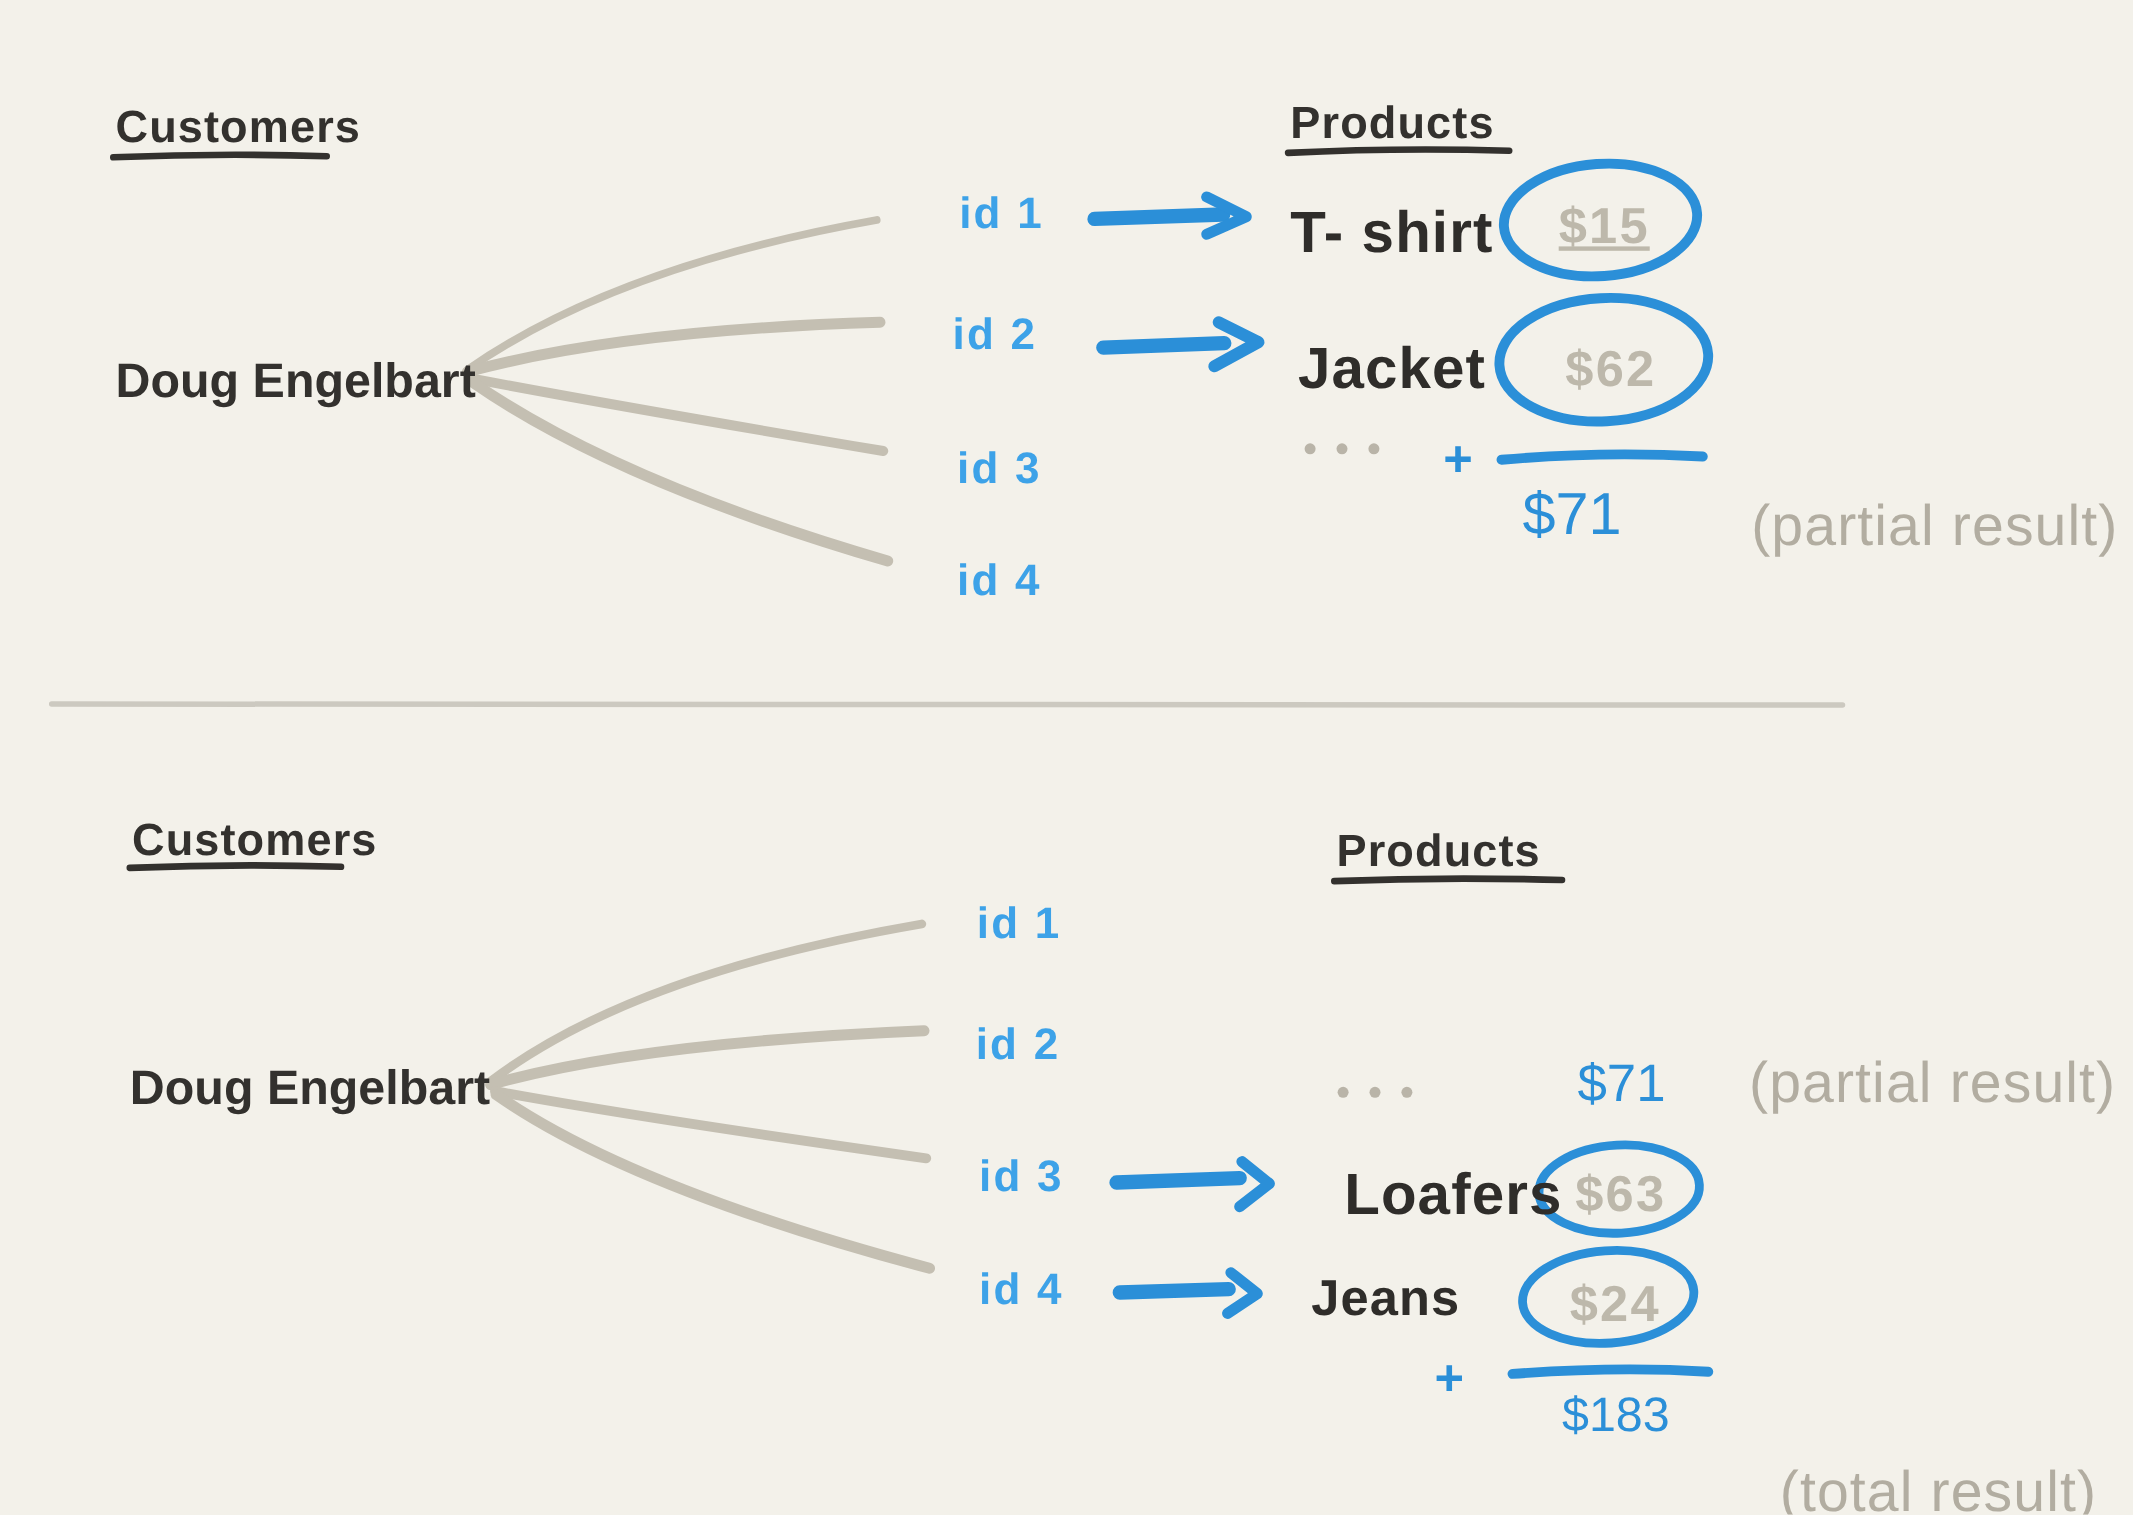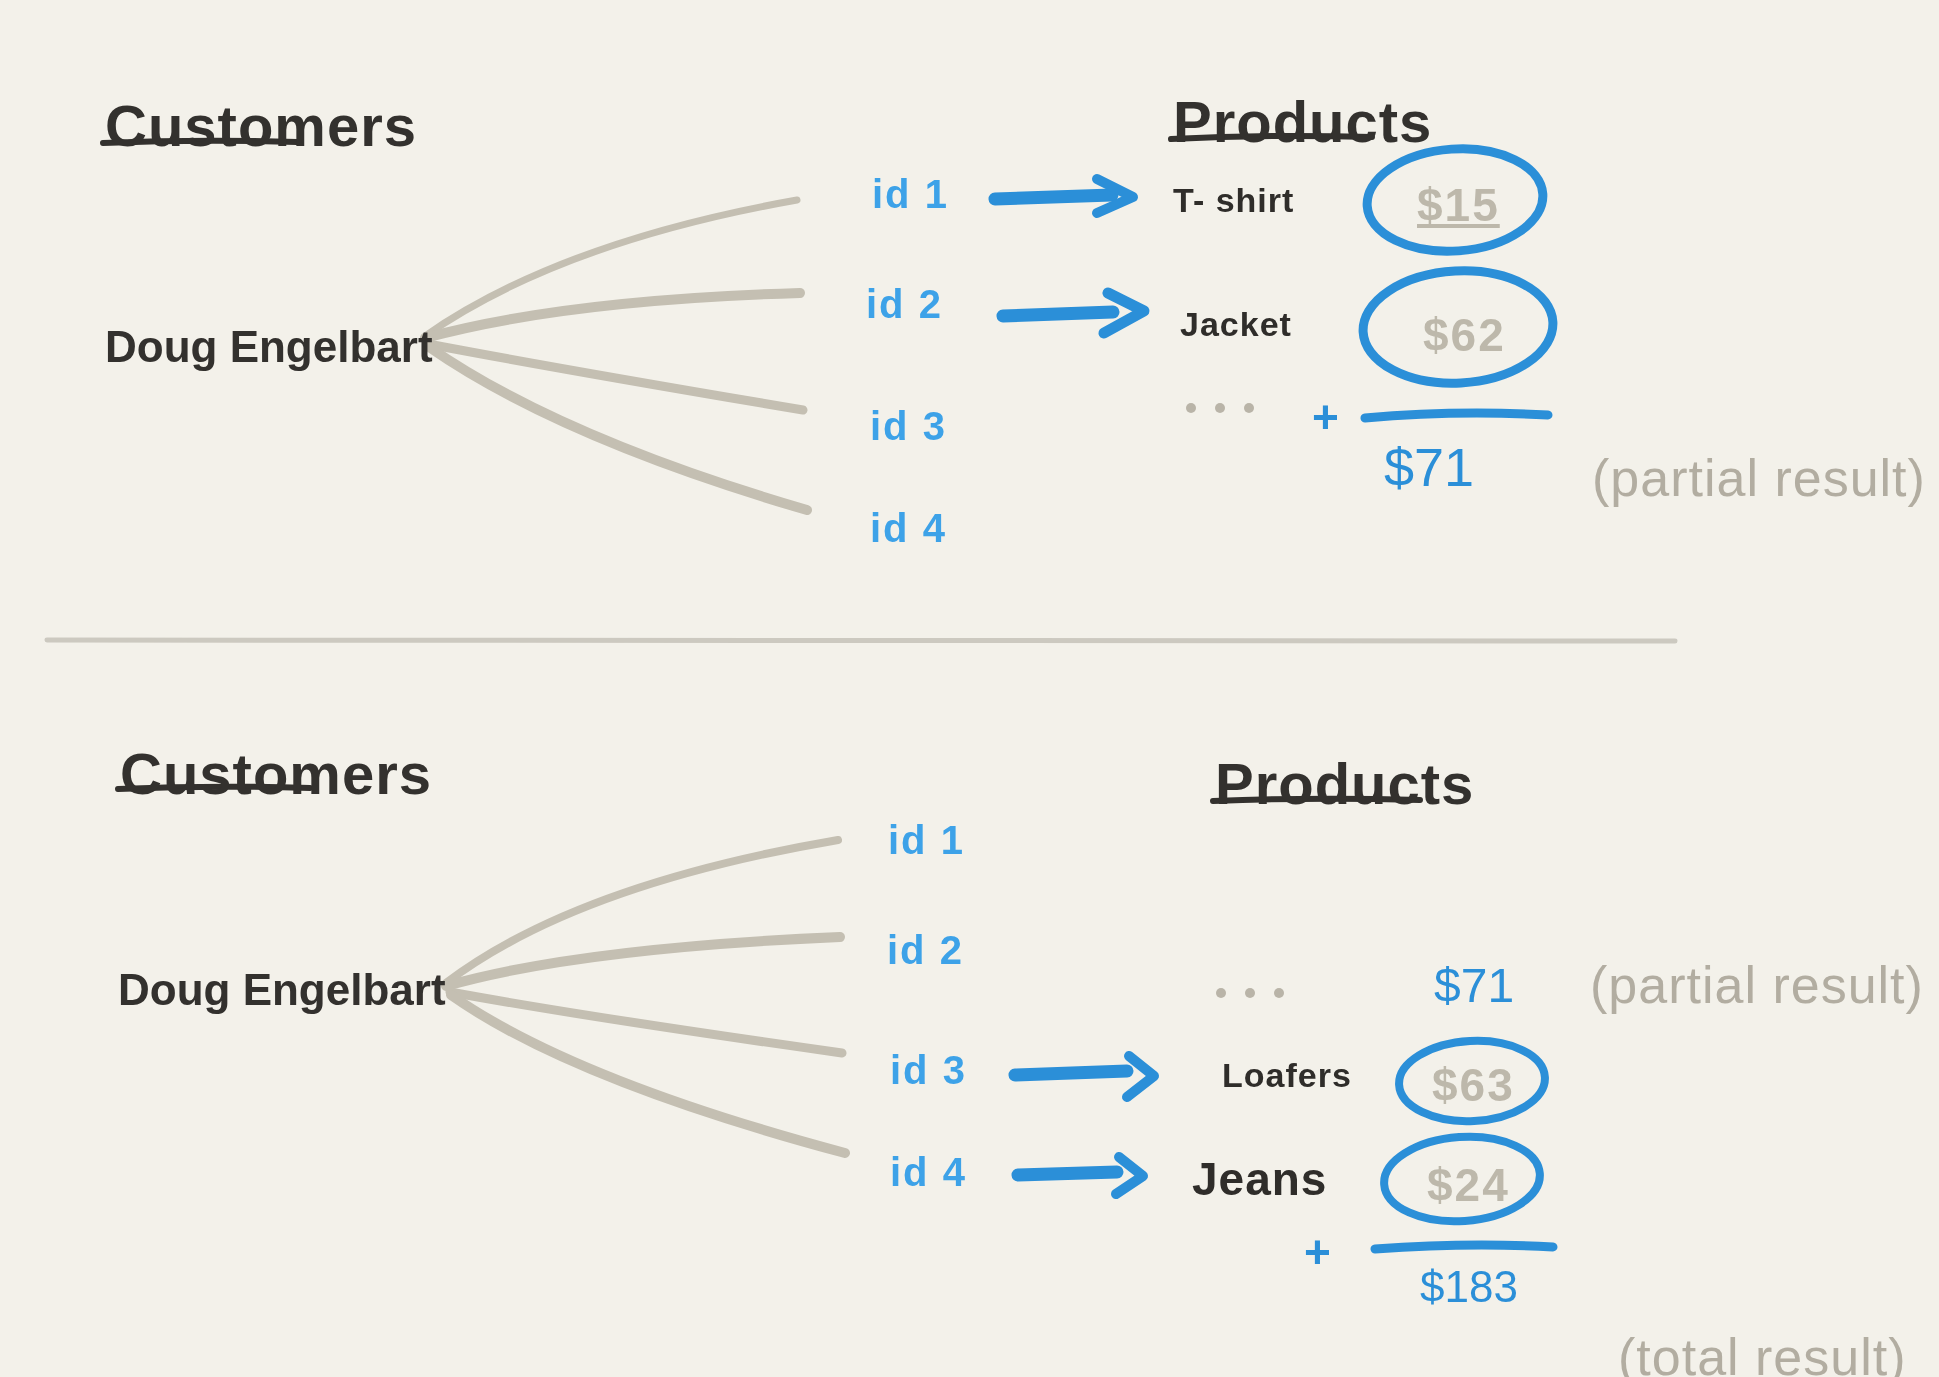--- a/index.html
+++ b/index.html
@@ -1,23 +1,23 @@
 <!DOCTYPE html>
 <html><head>
 <meta charset="utf-8">
 <style>
   html,body{margin:0;padding:0;background:#f3f1ea;}
   #canvas{position:relative;width:1939px;height:1377px;background:#f3f1ea;overflow:hidden;
           font-family:"Liberation Sans",sans-serif;color:#33312e;}
   svg.layer{position:absolute;left:0;top:0;width:1939px;height:1377px;}
   .abs{position:absolute;white-space:nowrap;}
-  .heading{font-size:58px;font-weight:bold;letter-spacing:1px;color:#33312e;}
+  .heading{font-size:41px;font-weight:bold;letter-spacing:1px;color:#33312e;}
   .name{font-size:44px;font-weight:bold;color:#33312e;}
   .idlabel{font-size:40px;font-weight:bold;color:#3da2e8;letter-spacing:2px;margin-left:15px;}
-  .product{font-size:34px;font-weight:bold;color:#2f2d2a;letter-spacing:1px;}
+  .product{font-size:53px;font-weight:bold;color:#2f2d2a;letter-spacing:1px;}
   .price{font-size:46px;font-weight:bold;color:#bdb8ab;letter-spacing:2px;}
   .sum{color:#2b8fd8;font-weight:normal;}
   .note{font-size:52px;color:#b2ada1;letter-spacing:1px;}
   .plus{font-size:46px;color:#2b8fd8;font-weight:bold;}
   .dots{display:flex;gap:19px;align-items:center;}
   .dots i{width:10px;height:10px;border-radius:50%;background:#b9b4a8;display:block;}
   .dots .sr{font-size:0;position:absolute;}
 </style>
 </head>
 <body>

